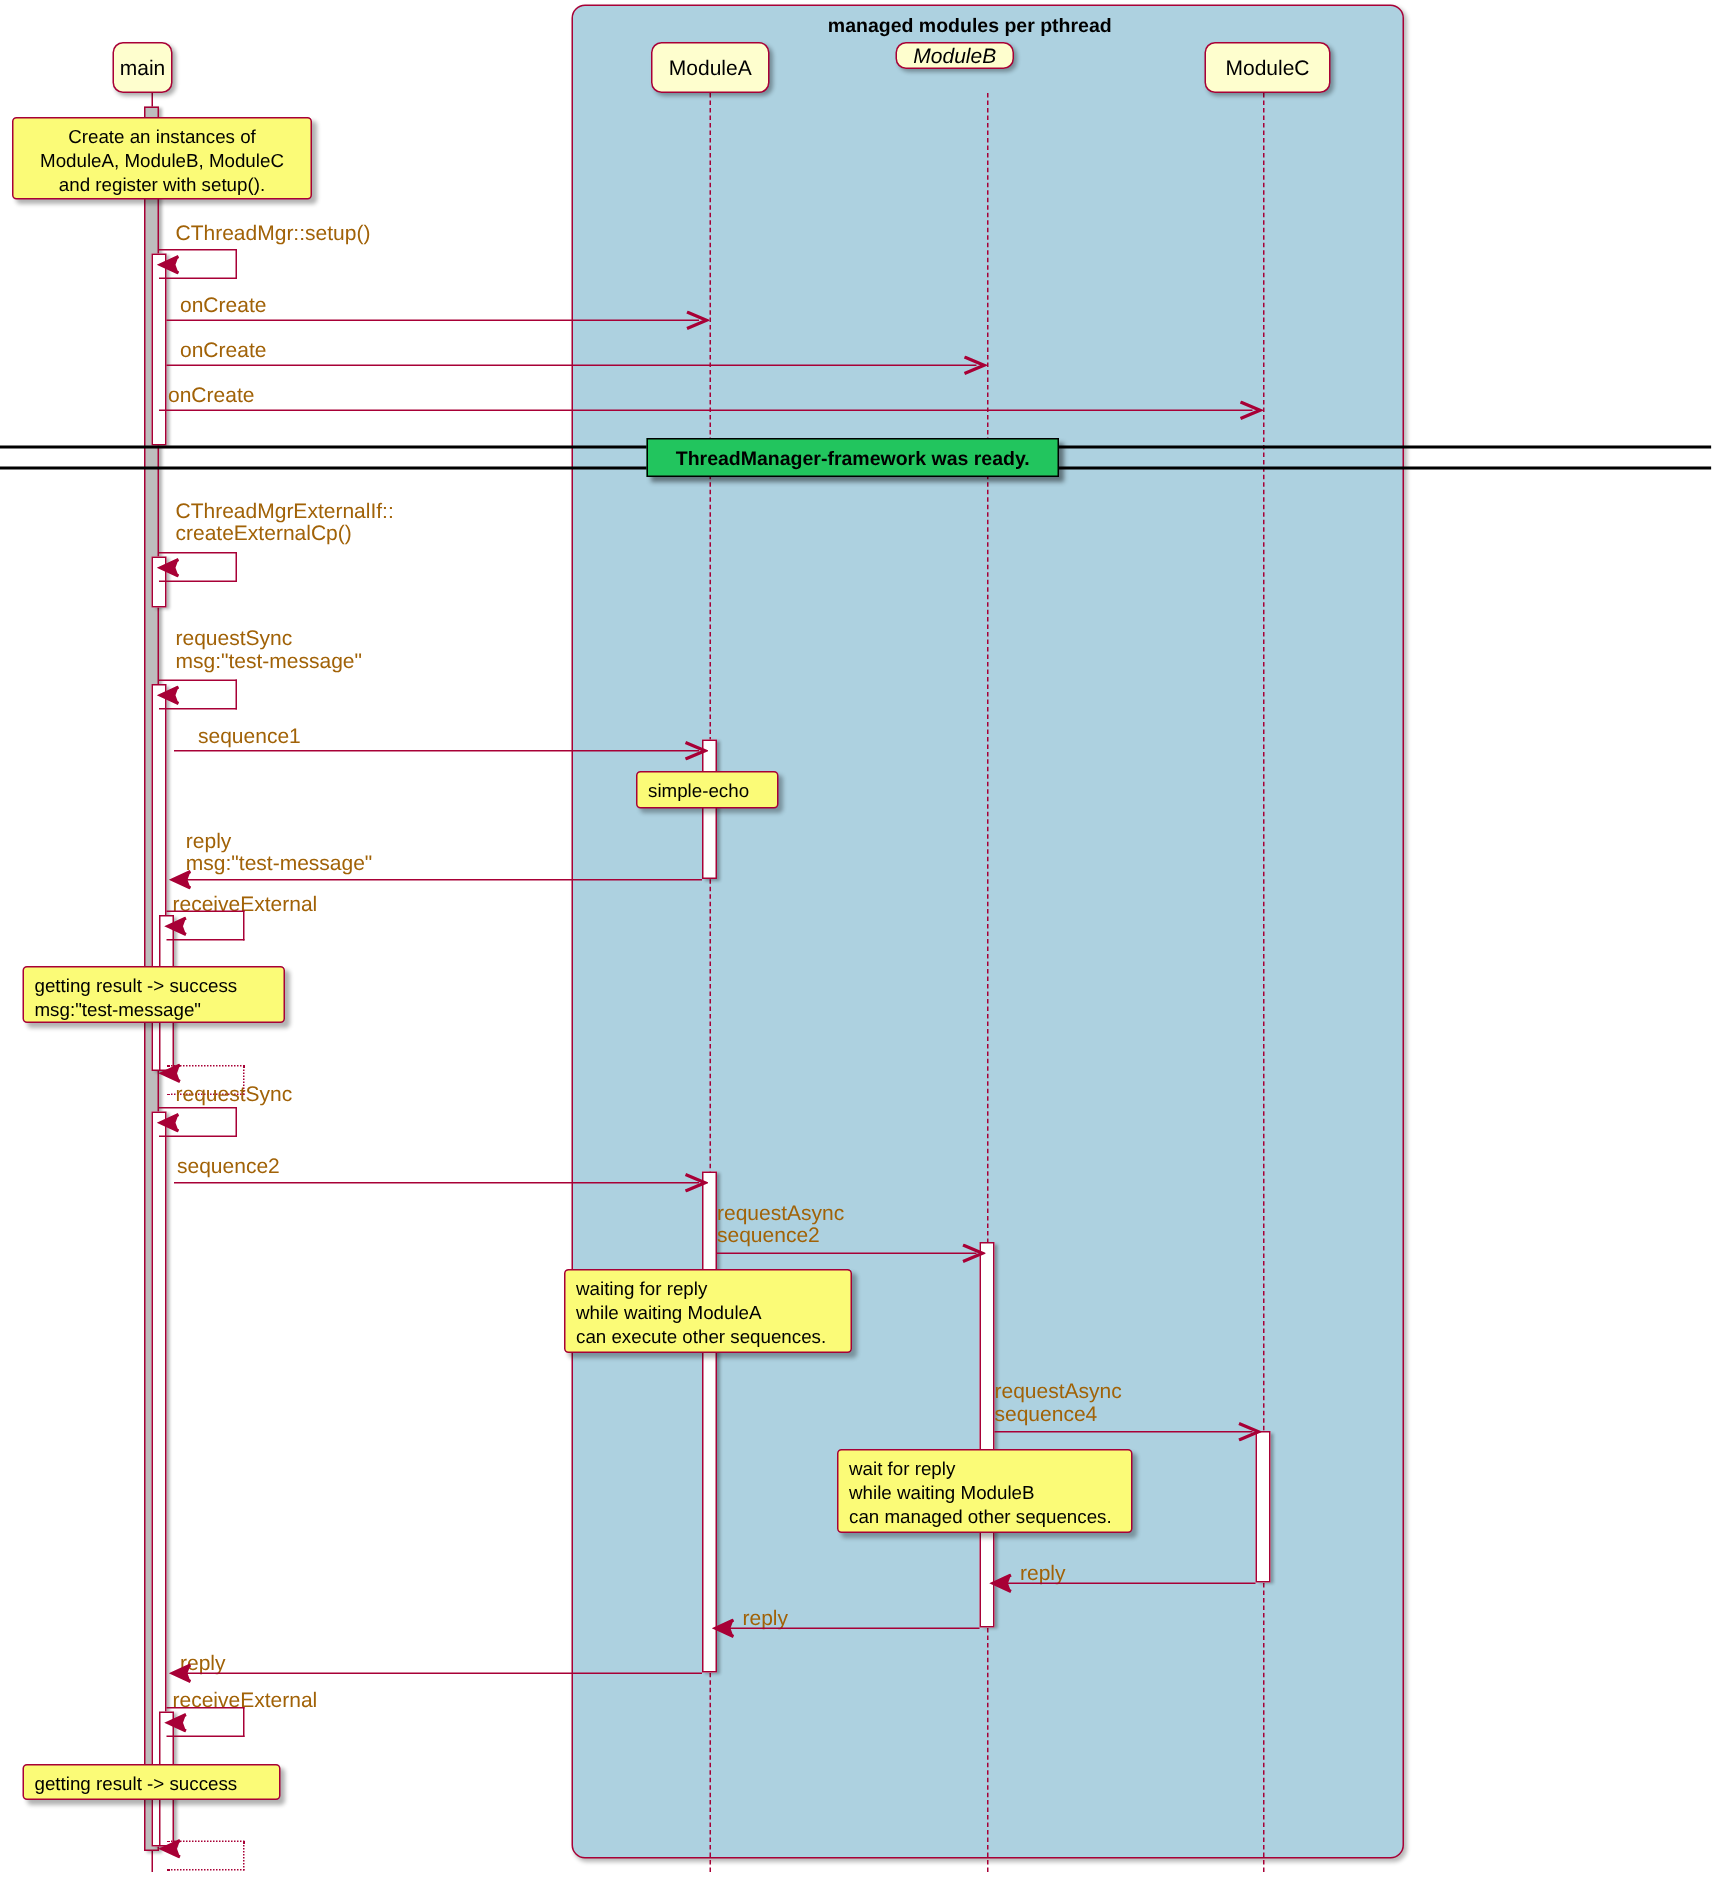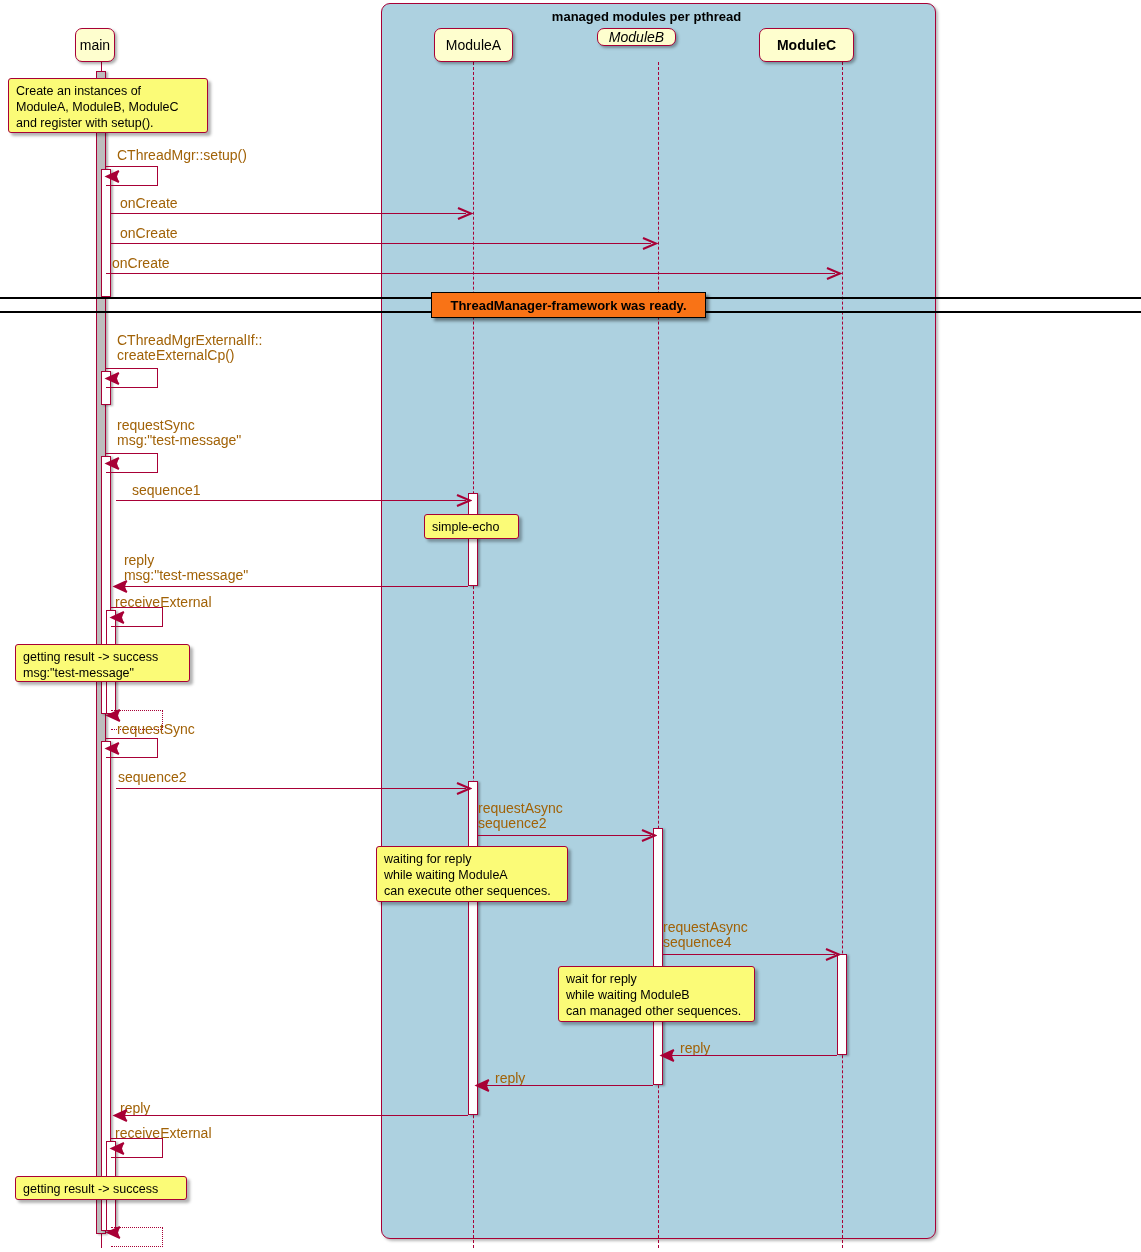--- a/index.html
+++ b/index.html
@@ -75,21 +75,21 @@
     padding:4px 7px 5px 7px;
     white-space:pre;
     box-shadow:3px 3px 3px rgba(0,0,0,.3);
   }
   .note-wrap{position:absolute;}
 
   
   .divline{ height:0;border-top:2px solid #000; }
   .divbox{
     box-sizing:border-box;
-    background:#f97316;
+    background:#22c55e;
     border:1.6px solid #000;
     font-size:13px;font-weight:bold;color:#000;
     display:flex;align-items:center;justify-content:center;
     white-space:nowrap;
     box-shadow:3px 3px 3px rgba(0,0,0,.45);
   }
 </style>
 </head>
 <body>
 
@@ -106,21 +106,21 @@
 
   <div class="abs plabel" style="left:75px;top:28px;width:40px;height:34px;">
     <span>main</span>
   </div>
   <div class="abs plabel" style="left:434px;top:28px;width:79px;height:34px;">
     <span>ModuleA</span>
   </div>
   <div class="abs plabel" style="left:597px;top:28px;width:79px;height:18px;font-style:italic;">
     <span>ModuleB</span>
   </div>
-  <div class="abs plabel" style="left:759px;top:28px;width:95px;height:34px;font-weight:bold;">
+  <div class="abs plabel" style="left:803px;top:28px;width:84px;height:34px;">
     <span>ModuleC</span>
   </div>
 
   <div class="abs activation gray" style="left:96px;top:71px;width:10px;height:1163px;"></div>
 
   <div class="abs activation" style="left:101px;top:169px;width:10px;height:128px;"></div>
 
   <div class="abs activation" style="left:101px;top:371px;width:10px;height:34px;"></div>
 
   <div class="abs activation" style="left:101px;top:456px;width:10px;height:258px;"></div>
@@ -129,21 +129,21 @@
 
   <div class="abs activation" style="left:101px;top:741px;width:10px;height:490px;"></div>
 
   <div class="abs activation" style="left:106px;top:1141px;width:10px;height:90px;"></div>
 
   <div class="abs activation" style="left:468px;top:493px;width:10px;height:93px;"></div>
   <div class="abs activation" style="left:468px;top:781px;width:10px;height:334px;"></div>
   <div class="abs activation" style="left:653px;top:828px;width:10px;height:257px;"></div>
   <div class="abs activation" style="left:837px;top:954px;width:10px;height:101px;"></div>
 
-  <div class="note-wrap" style="left:8px;top:78px;">
+  <div class="note-wrap" style="left:8px;top:78px;text-align:center;">
     <div class="note" style="width:200px;height:55px;">Create an instances of
 ModuleA, ModuleB, ModuleC
 and register with setup().</div>
     <div class="fold"></div>
   </div>
 
   <div class="abs msg" style="left:117px;top:148px;">CThreadMgr::setup()</div>
   <div class="abs selfloop" style="left:106px;top:166px;width:52px;"></div>
   <svg class="abs" style="left:104px;top:170px;" width="16" height="13">
     <path d="M15,1 L3,6.5 L15,12" fill="none" stroke="#A80036" stroke-width="2.1"></path>

